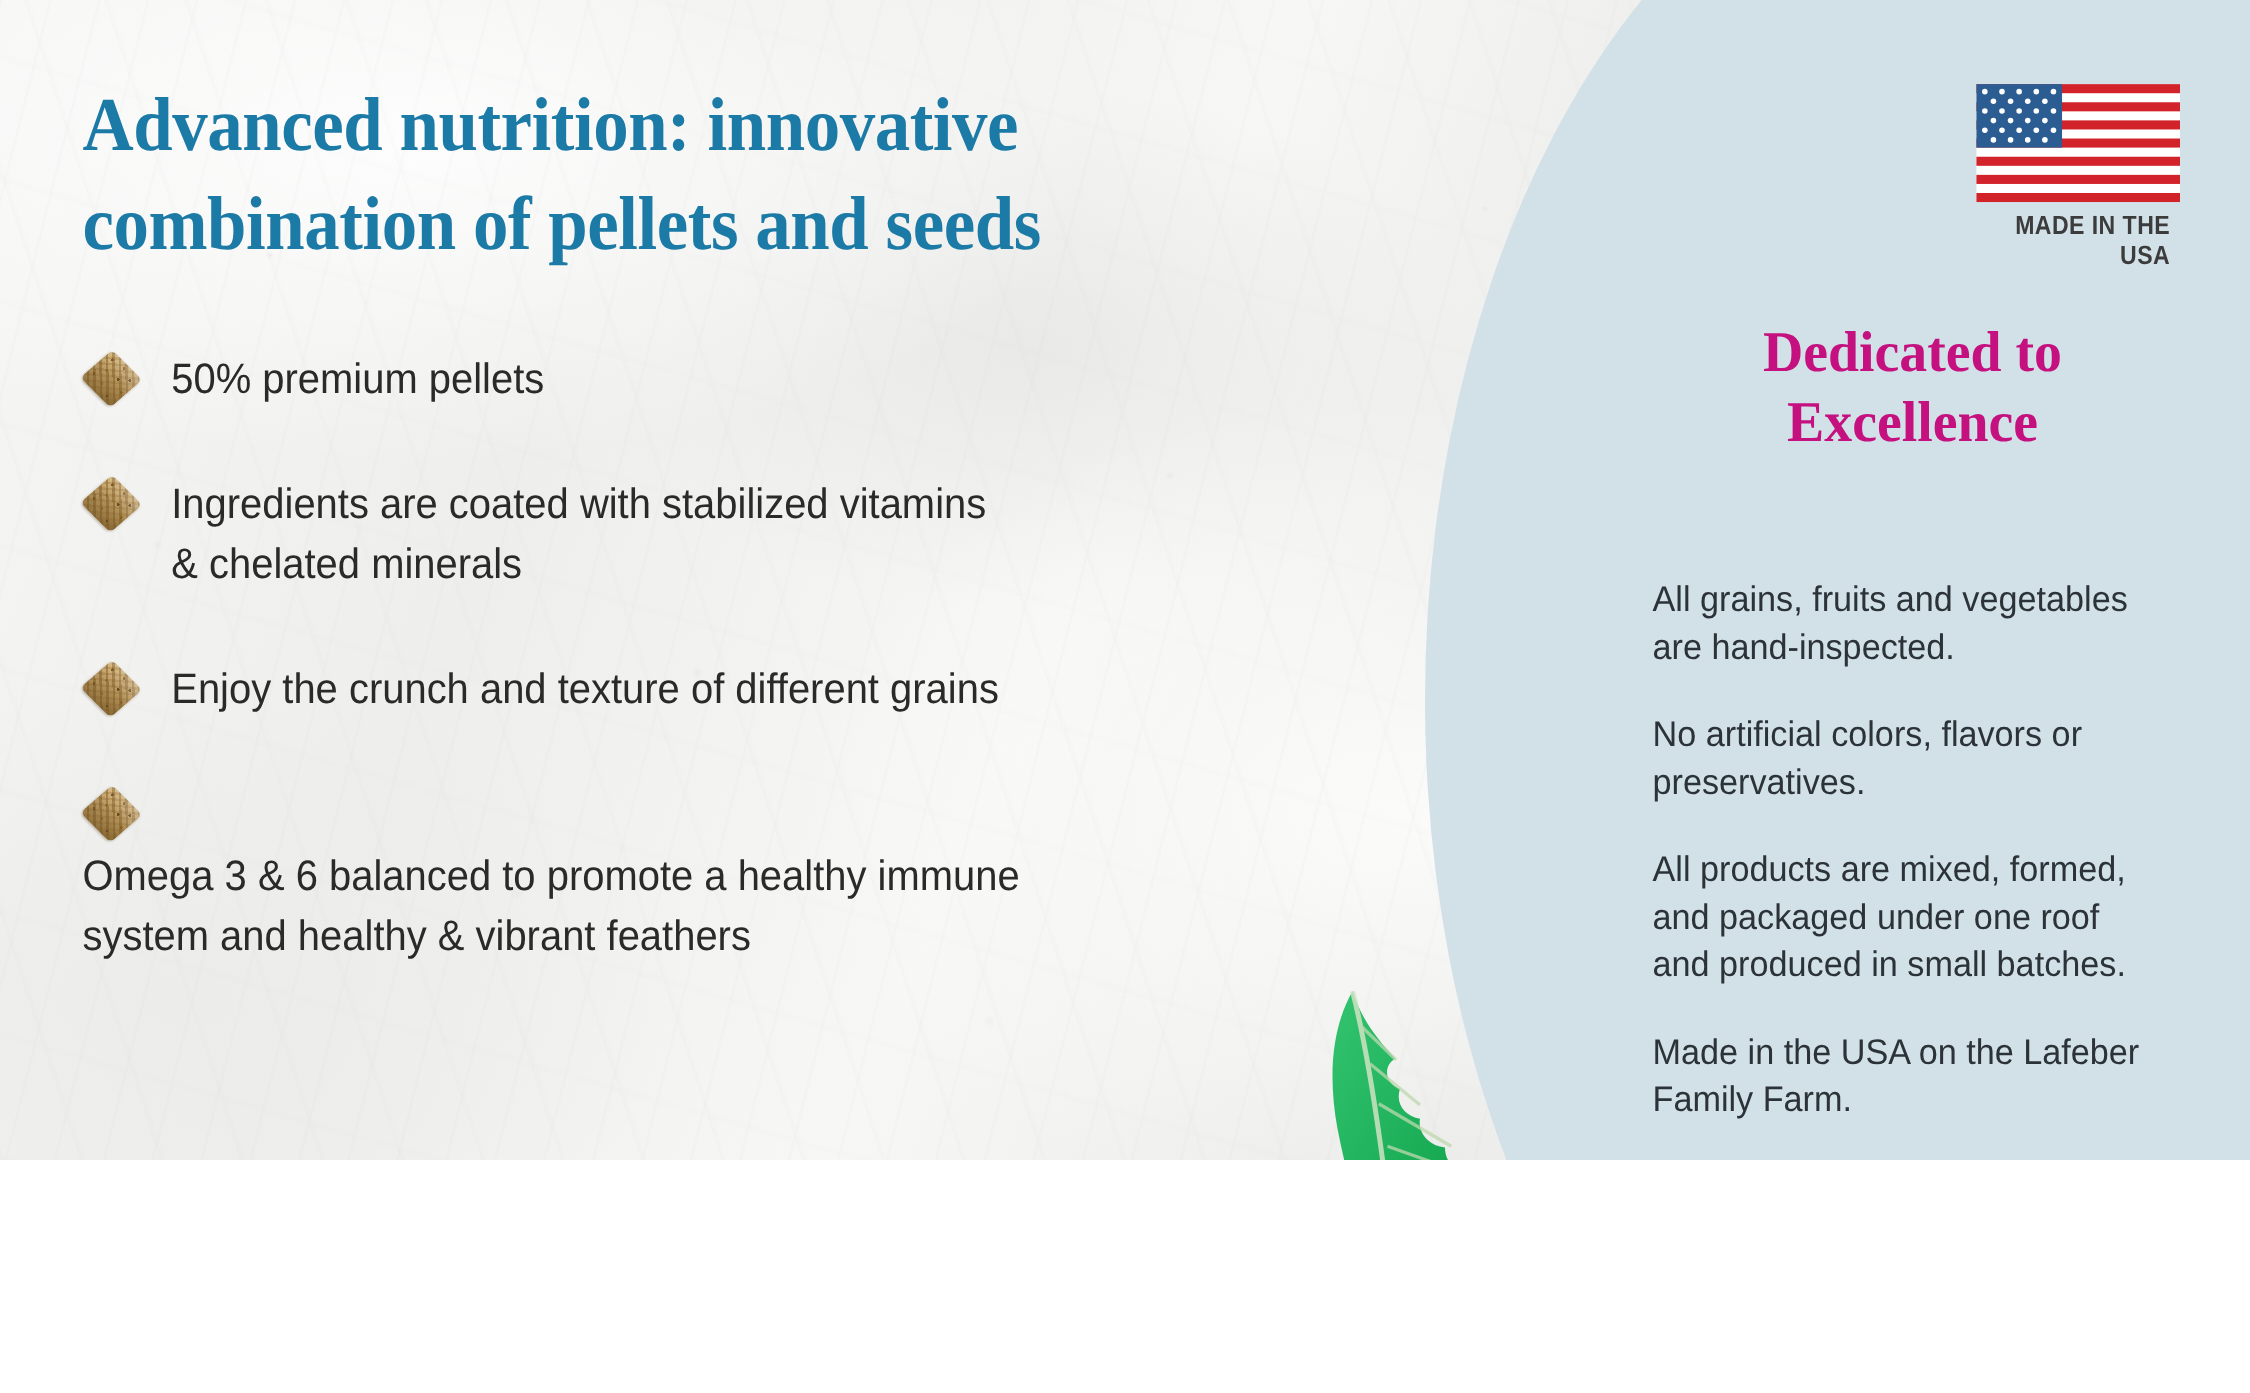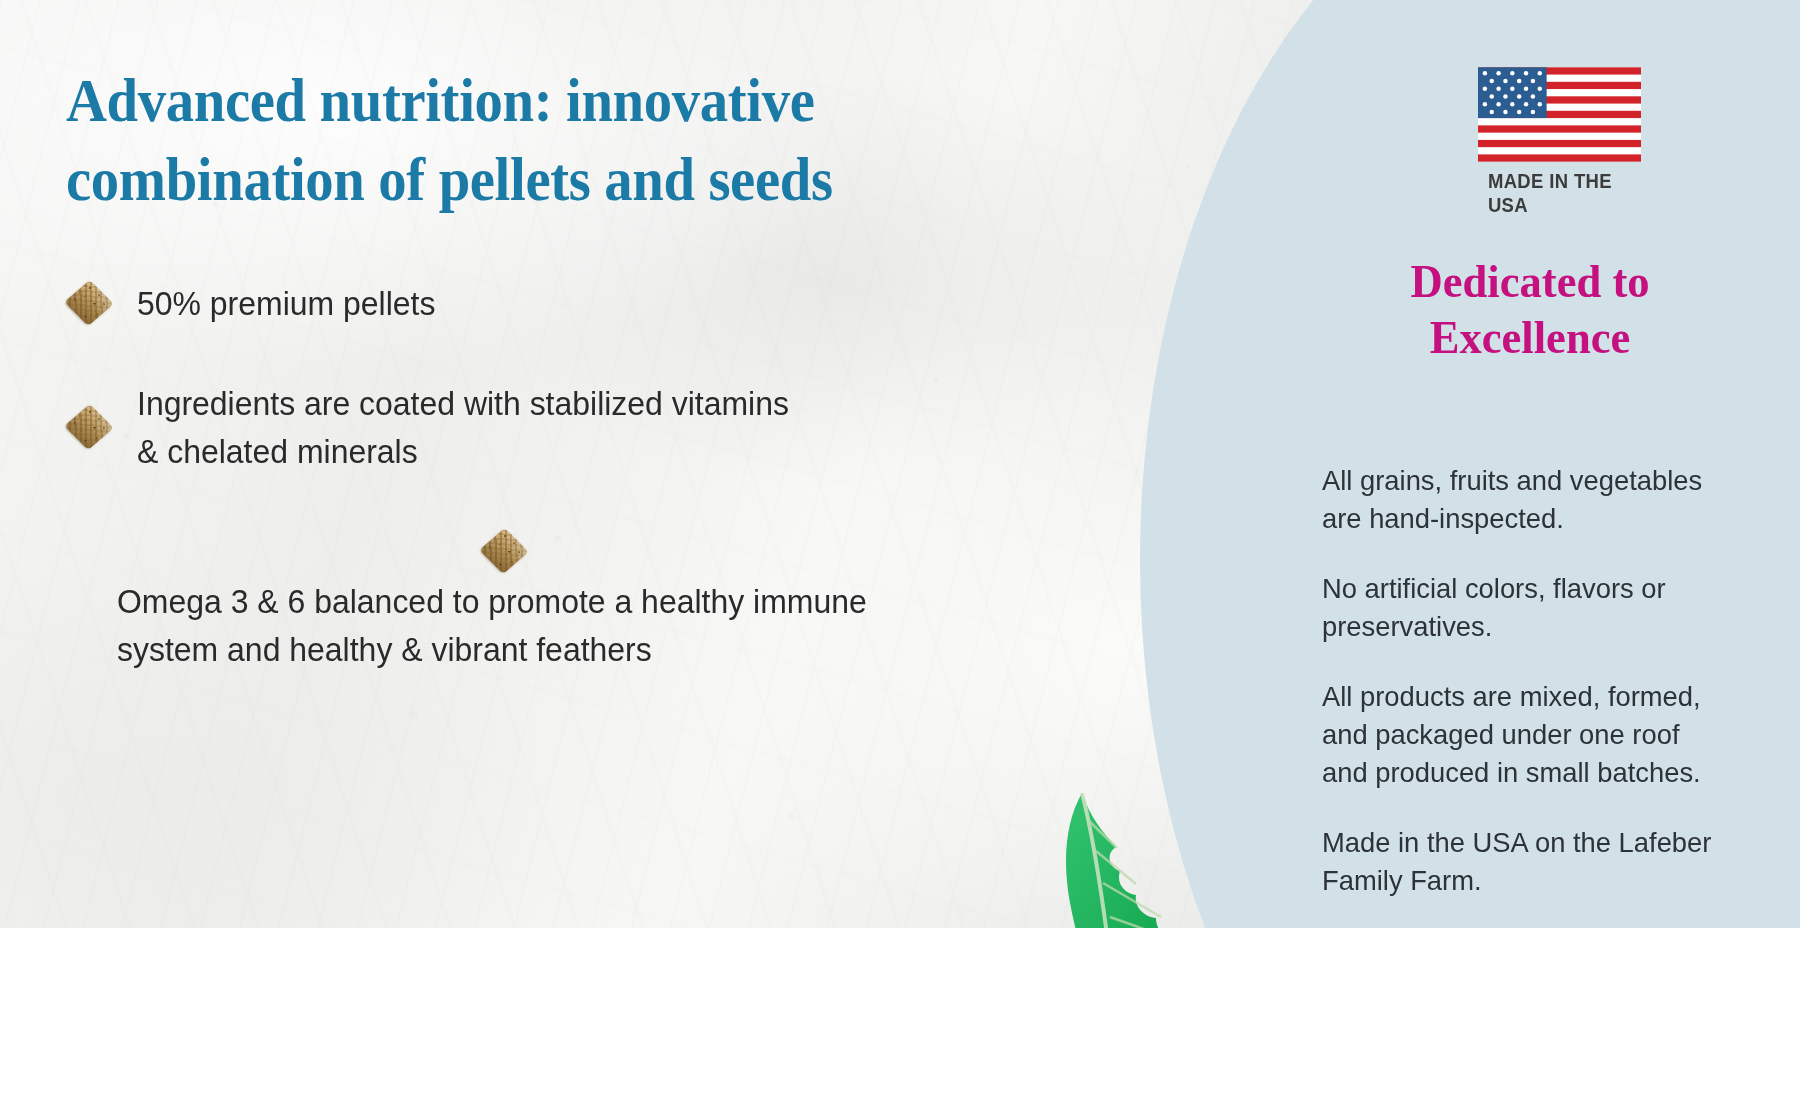--- a/index.html
+++ b/index.html
@@ -75,21 +75,21 @@
     white-space:pre-line;
   }
 
   .bullets{
     position:absolute;
     left:66px;top:278px;
     width:900px;
   }
   .bullet{
     display:flex;
-    align-items:center;
+    align-items:flex-start;
     margin-bottom:50px;
   }
   .bullet:last-child{margin-bottom:0;flex-direction:column;}
 
   
   .pellet{
     position:relative;
     flex:0 0 auto;
     width:48px;height:48px;
     margin-right:23px;
@@ -130,23 +130,23 @@
     transform:scaleX(.94);
     transform-origin:left top;
     white-space:pre-line;
     letter-spacing:0px;
     padding-top:1px;
   }
 
   
   .flag-block{
     position:absolute;
-    left:1478px;top:67px;
+    left:1581px;top:67px;
     width:165px;
-    text-align:left;
+    text-align:right;
   }
   .flag{
     width:163px;height:95px;
     display:block;
   }
   .flag-caption{
     margin-top:7px;
     font-family:"Liberation Sans", sans-serif;
     font-weight:bold;
     font-size:21px;
@@ -223,20 +223,26 @@
 
     <div class="bullet">
       <span class="pellet">
           <span class="cube"></span>
         </span>
       <span class="bullet-text">Ingredients are coated with stabilized vitamins
 &amp; chelated minerals</span>
     </div>
 
 
+    <div class="bullet">
+      <span class="pellet">
+          <span class="cube"></span>
+        </span>
+      <span class="bullet-text">Enjoy the crunch and texture of different grains</span>
+    </div>
 
     <div class="bullet">
       <span class="pellet">
           <span class="cube"></span>
         </span>
       <span class="bullet-text">Omega 3 &amp; 6 balanced to promote a healthy immune
 system and healthy &amp; vibrant feathers</span>
     </div>
 
   </div>

